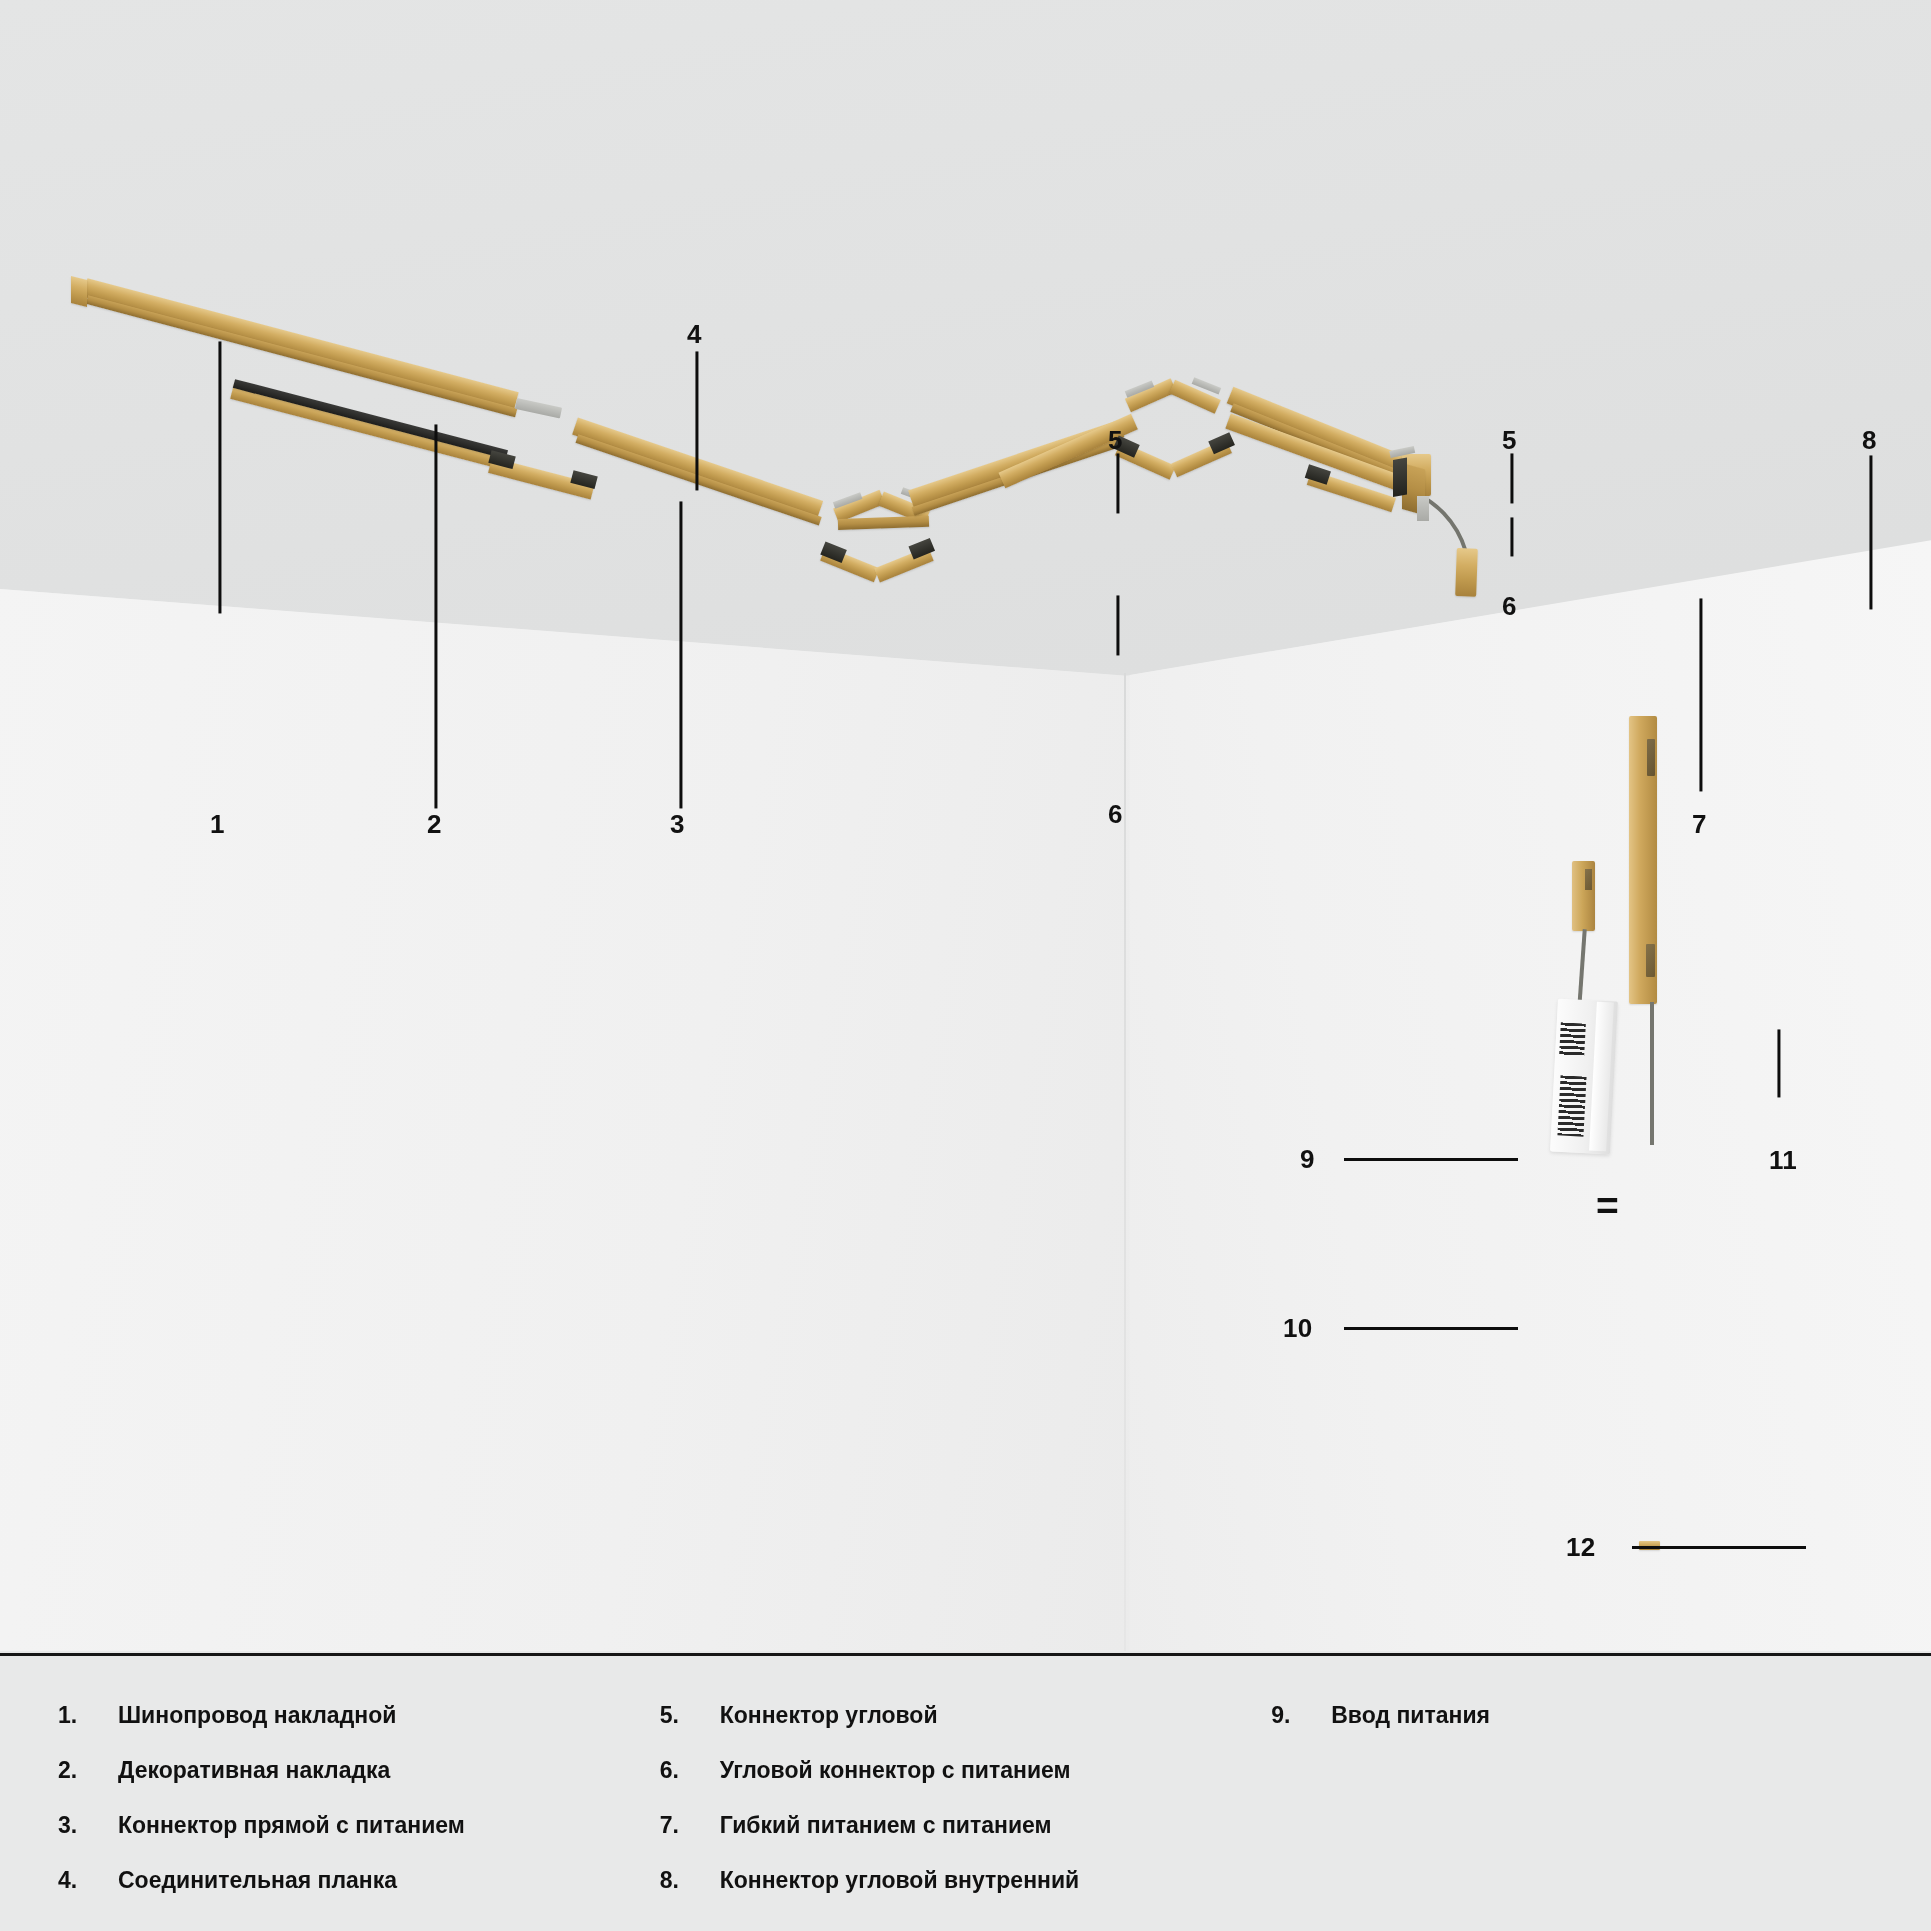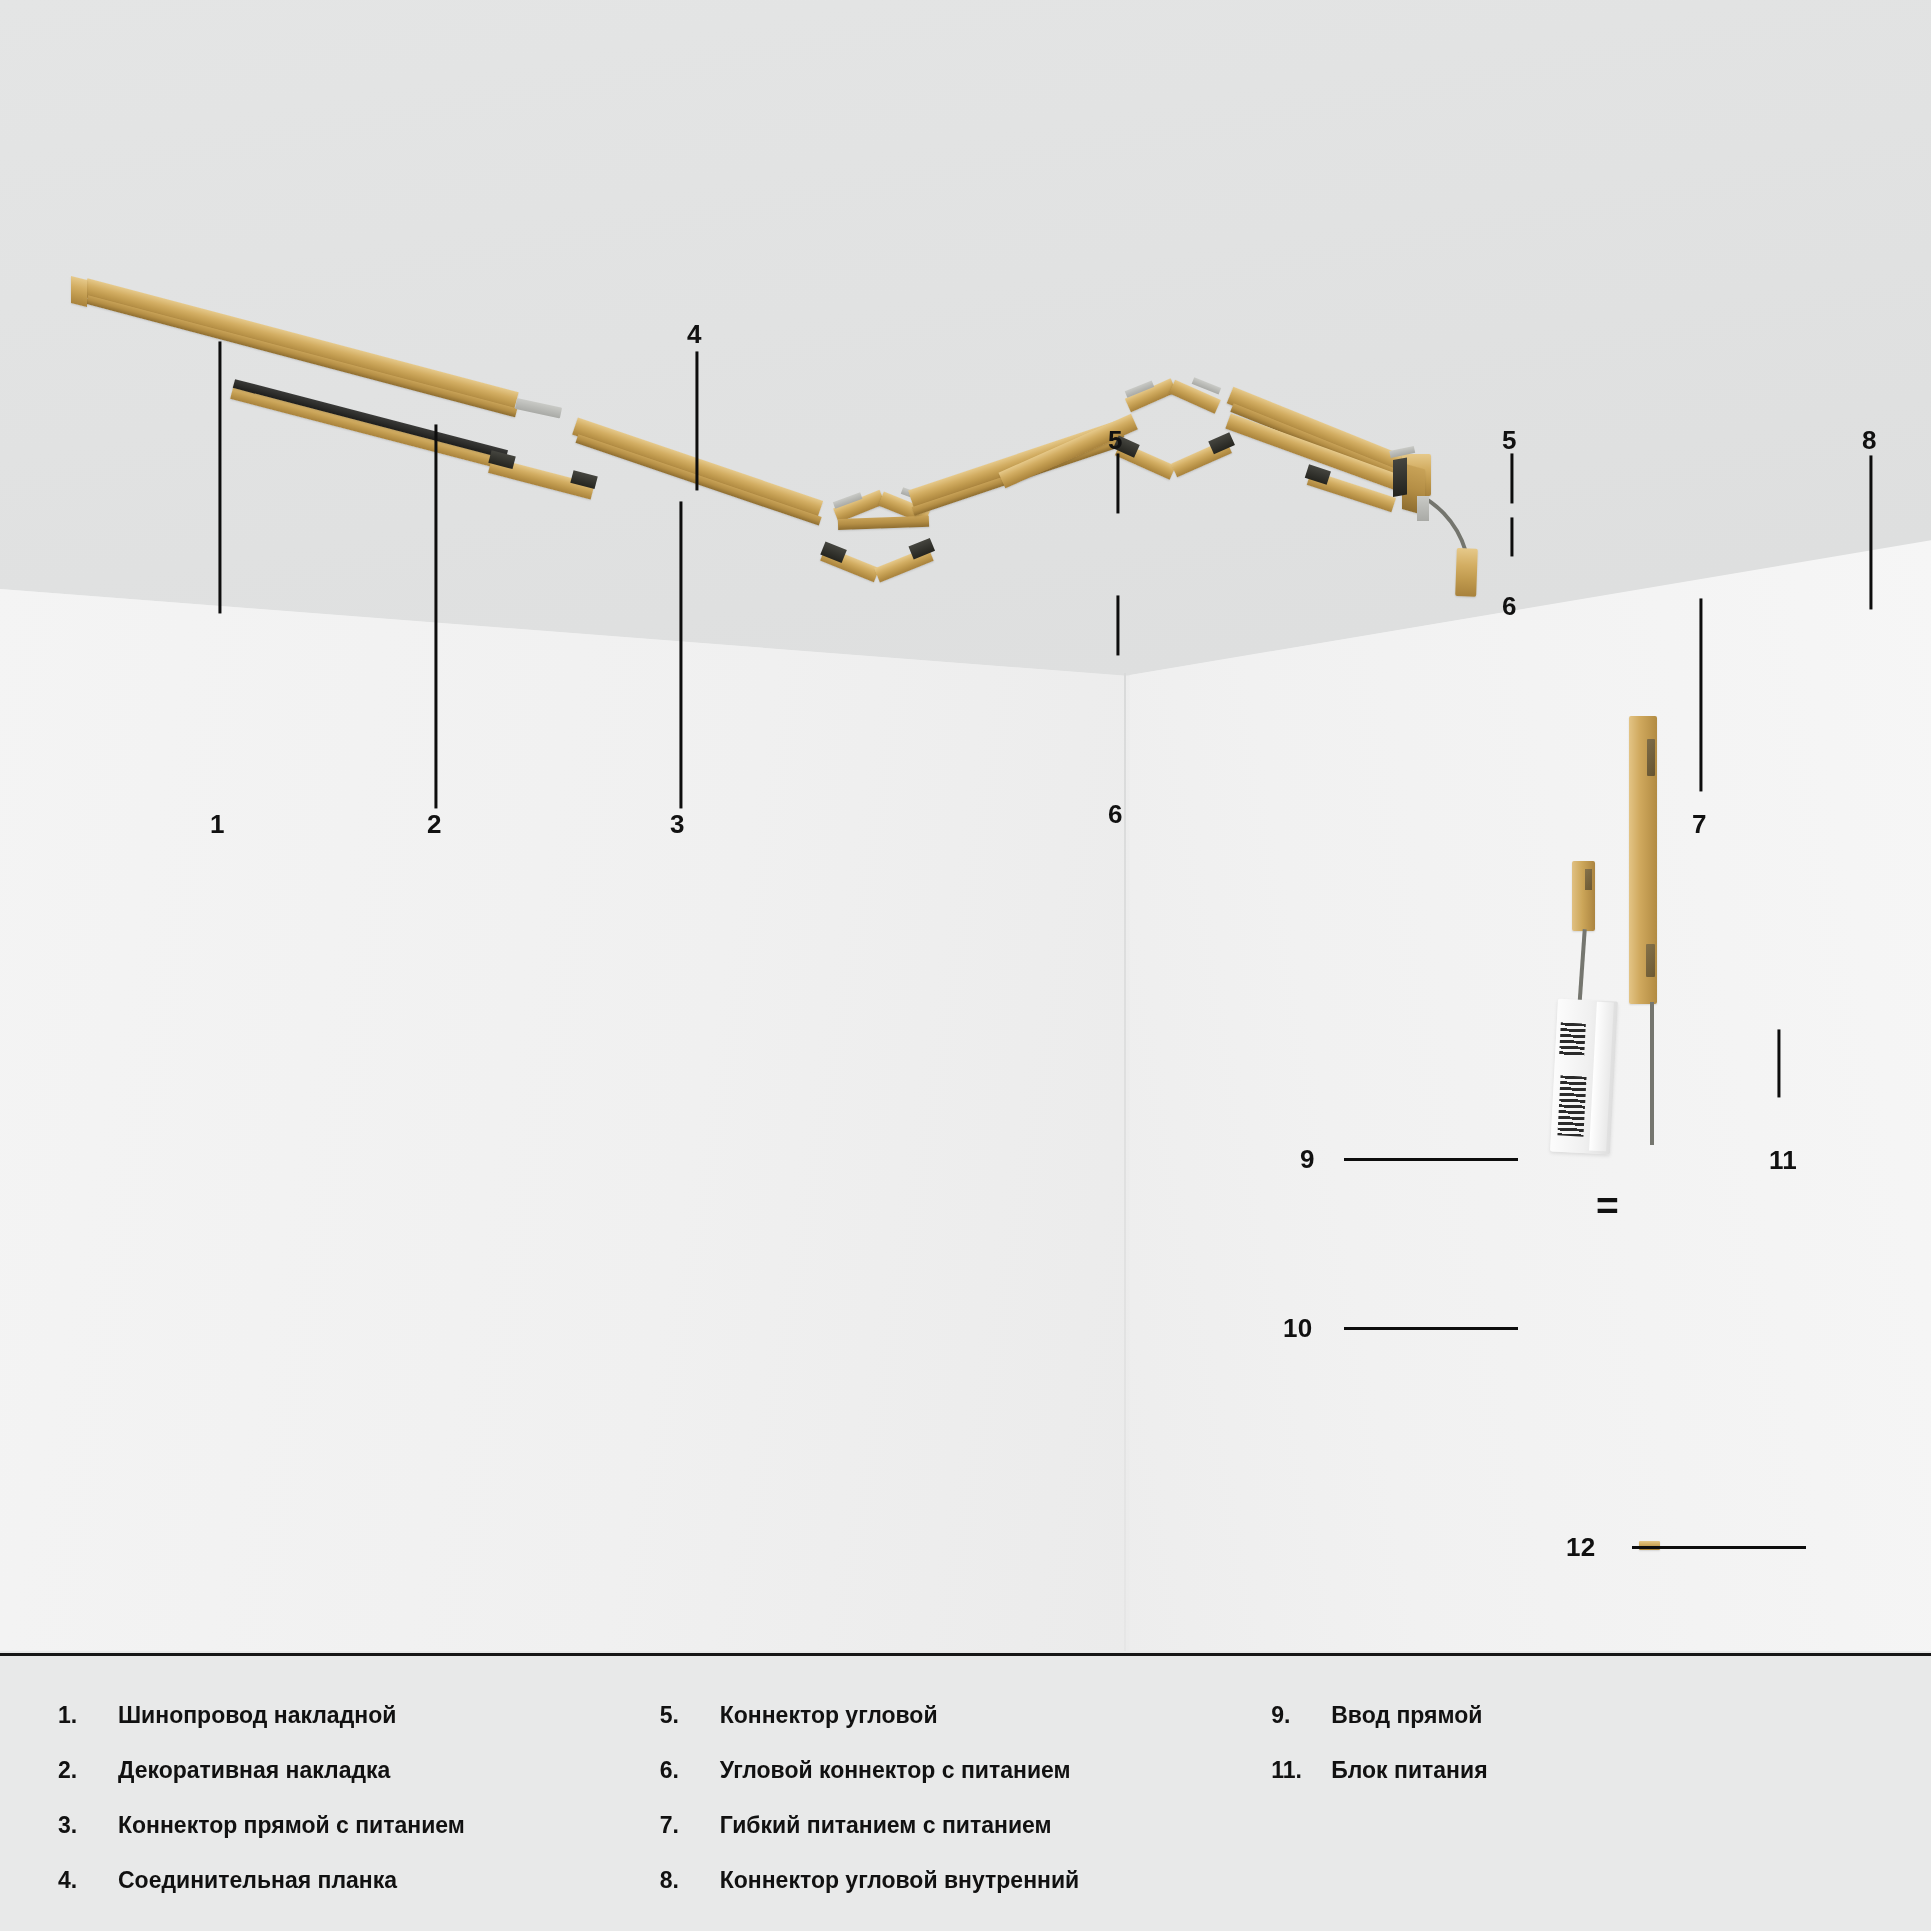--- a/index.html
+++ b/index.html
@@ -303,22 +303,18 @@
     </div>
     <div class="legend-row">
       <span class="legend-idx">8.</span>
       <span class="legend-label">Коннектор угловой внутренний</span>
     </div>
   </div>
 
   <div class="legend-col c3">
     <div class="legend-row">
       <span class="legend-idx">9.</span>
-      <span class="legend-label">Ввод прямой</span>
-    </div>
-    <div class="legend-row">
-      <span class="legend-idx">11.</span>
-      <span class="legend-label">Блок питания</span>
+      <span class="legend-label">Ввод питания</span>
     </div>
   </div>
 
 </div>
 
 
 </body></html>

